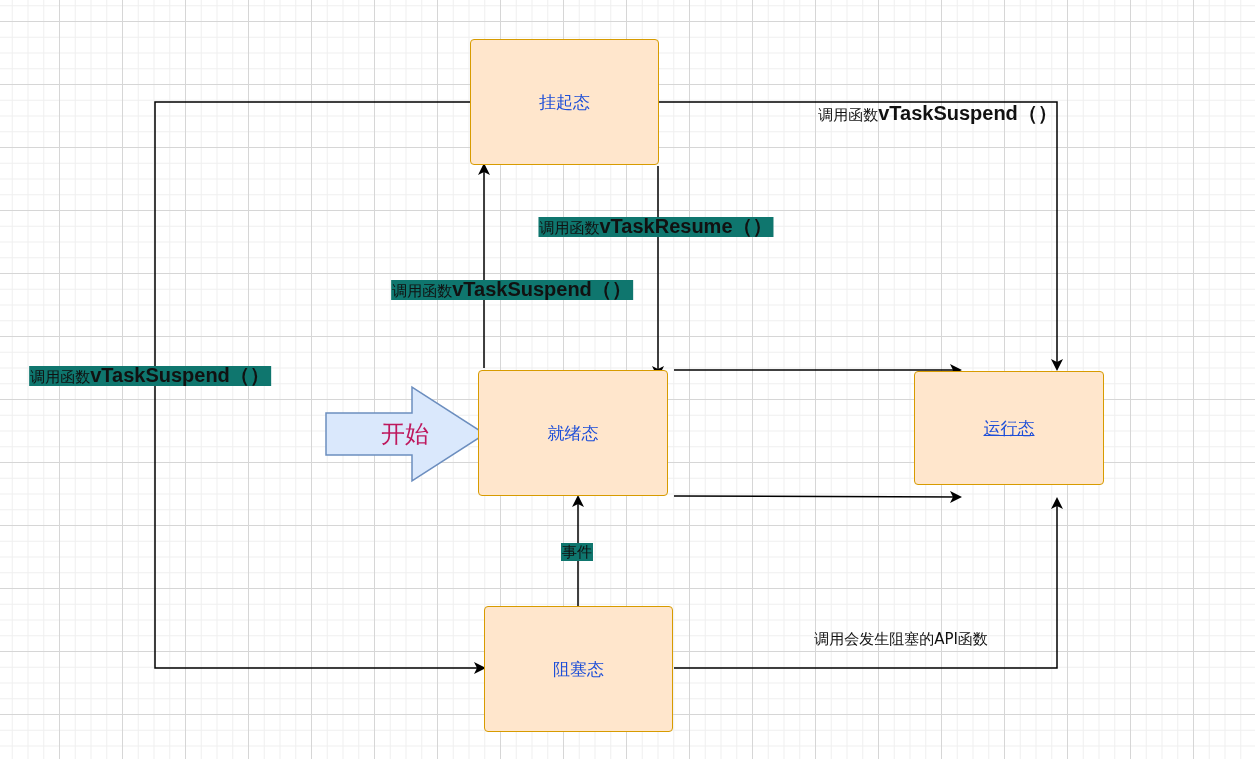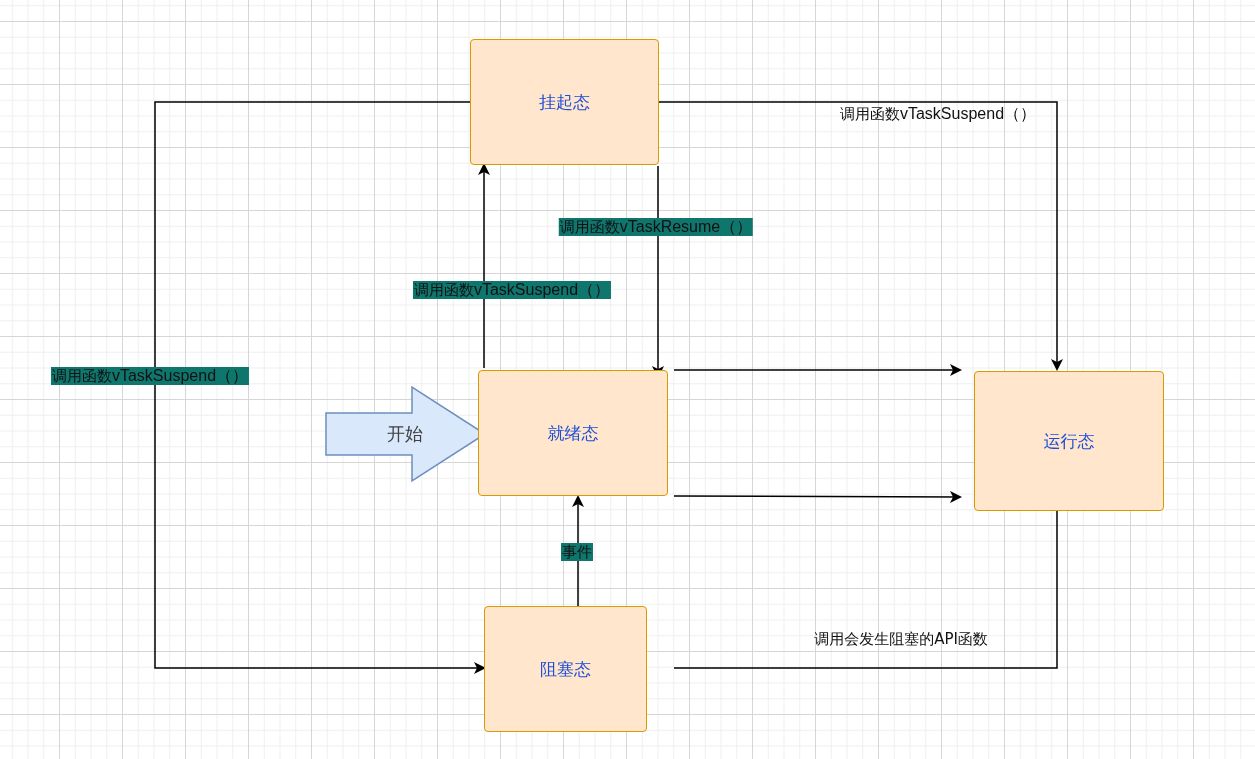--- a/index.html
+++ b/index.html
@@ -21,25 +21,25 @@
       background: #ffe6cc; border: 1.5px solid #d79b00;
       border-radius: 4px;
       display: flex; align-items: center; justify-content: center;
       font-size: 17px; color: #1d4ed8;
     }
     .label {
       position: absolute; font-size: 15px; color: #111; white-space: nowrap;
       background: #0f766e; line-height: 18px; padding: 0 1px;
       transform: translate(-50%, -50%);
     }
-    .label .en { font-family: "Liberation Sans", sans-serif; font-weight: normal; font-size: 16px; }
+    .label .en { font-family: "Liberation Sans", sans-serif; font-weight: bold; font-size: 20px; }
     .label.bold { font-weight: normal; }
     .label.plain { background: transparent; }
     .start-text {
-      position: absolute; font-size: 18px; color: #404040;
+      position: absolute; font-size: 24px; color: #be185d;
       transform: translate(-50%, -50%);
     }
   </style>
 </head>
 <body>
 
 <svg class="edges" width="1255" height="759">
   <defs>
     <marker id="arrow" markerWidth="12" markerHeight="12" refX="10" refY="6" orient="auto" markerUnits="userSpaceOnUse">
       <path d="M0,0 L12,6 L0,12 L3,6 Z" fill="#000"></path>
@@ -63,24 +63,24 @@
 
   <polygon points="326,413 412,413 412,387 485,434 412,481 412,455 326,455" fill="#dae8fc" stroke="#6c8ebf" stroke-width="1.5"></polygon>
 </svg>
 
 <div class="node" style="left:470px; top:39px; width:189px; height:126px;">
   <span>挂起态</span>
 </div>
 <div class="node" style="left:478px; top:370px; width:190px; height:126px;">
   <span>就绪态</span>
 </div>
-<div class="node" style="left:974px; top:371px; width:190px; height:140px;">
+<div class="node" style="left:914px; top:371px; width:190px; height:114px;text-decoration:underline;">
   <span>运行态</span>
 </div>
-<div class="node" style="left:484px; top:606px; width:163px; height:126px;">
+<div class="node" style="left:484px; top:606px; width:189px; height:126px;">
   <span>阻塞态</span>
 </div>
 
 <div class="start-text" style="left:405px; top:434px;">开始</div>
 
 <div class="label plain" style="left:938px; top:114px;">
   <span>调用函数</span><span class="en">vTaskSuspend（）</span>
 </div>
 <div class="label" style="left:656px; top:227px;">
   <span>调用函数</span><span class="en">vTaskResume（）</span>

